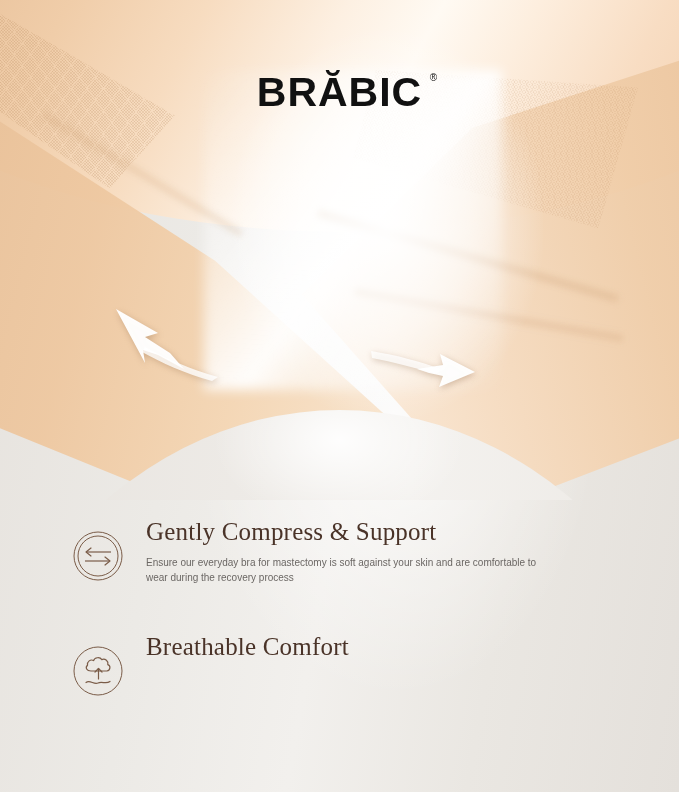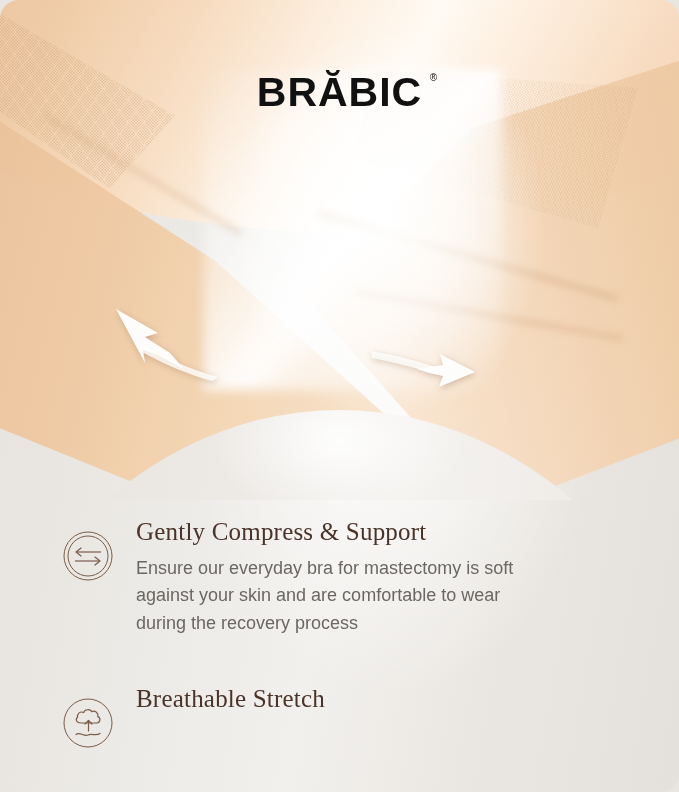--- a/index.html
+++ b/index.html
@@ -15,21 +15,20 @@
   }
 
   .page {
     position: relative;
     width: 679px;
     height: 792px;
     overflow: hidden;
     background:
       radial-gradient(ellipse 300px 420px at 58% 52%, rgba(255,255,255,0.80) 0%, rgba(255,255,255,0.0) 68%),
       linear-gradient(100deg, #e6e2dd 0%, #eceae6 30%, #f2f0ed 52%, #eae7e2 74%, #e4e0db 100%);
-    border-radius: 19px;
   }
 
   
   .photo {
     position: absolute;
     left: 0;
     top: 0;
     width: 679px;
     height: 500px;
     overflow: hidden;
@@ -157,21 +156,21 @@
   .arrow {
     position: absolute;
     filter: drop-shadow(1px 2px 3px rgba(150,110,74,0.40));
   }
   .arrow-left  { left: 112px; top: 303px; width: 110px; height: 78px; }
   .arrow-right { left: 371px; top: 341px; width: 106px; height: 48px; }
 
   
   .features {
     position: absolute;
-    left: 0;
+    left: 10px;
     top: 512px;
     width: 583px;
   }
   .feature {
     display: flex;
     align-items: flex-start;
     padding: 0 40px 0 62px;
     margin-bottom: 42px;
   }
   .feature-icon {
@@ -187,21 +186,21 @@
     font-family: "Liberation Serif", "DejaVu Serif", serif;
     font-size: 25px;
     line-height: 1.26;
     color: #4a3328;
     letter-spacing: 0.2px;
     margin: 0 0 7px 0;
     font-weight: 400;
   }
   .feature-desc {
     font-family: "Liberation Sans", sans-serif;
-    font-size: 18px;
+    font-size: 10px;
     line-height: 1.53;
     color: #6b6764;
     margin: 0;
     max-width: 478px;
     font-weight: 400;
   }
 
   
   .logo {
     position: absolute;
@@ -286,18 +285,18 @@
 
     <div class="feature">
       <svg class="feature-icon" viewBox="0 0 52 52">
         <circle cx="26" cy="26" r="24" fill="none" stroke="#7a5c48" stroke-width="1"></circle>
         <path d="M19 26 C14.5 26 13 22.5 15.5 20.3 C14.8 16.6 18.6 13.8 21.6 15.6 C22.6 12.3 27.9 11.6 29.8 14.6 C33.1 13.2 36.8 16.2 35.8 19.6 C38.9 20.6 38.6 25.3 34.9 26 Z" fill="none" stroke="#7a5c48" stroke-width="1.2" stroke-linejoin="round"></path>
         <line x1="26.5" y1="34" x2="26.5" y2="23.5" stroke="#7a5c48" stroke-width="1.2" stroke-linecap="round"></line>
         <polyline points="23,27 26.5,23.5 30,27" fill="none" stroke="#7a5c48" stroke-width="1.2" stroke-linecap="round" stroke-linejoin="round"></polyline>
         <path d="M14 37.5 C18 34.5, 22 40, 26 38 C30 36, 34 39.5, 38 36.5" fill="none" stroke="#7a5c48" stroke-width="1.2" stroke-linecap="round"></path>
       </svg>
       <div class="feature-text">
-        <p class="feature-title">Breathable Stretch</p>
+        <p class="feature-title">Breathable Comfort</p>
       </div>
     </div>
 
   </div>
 </div>
 
 </body></html>

